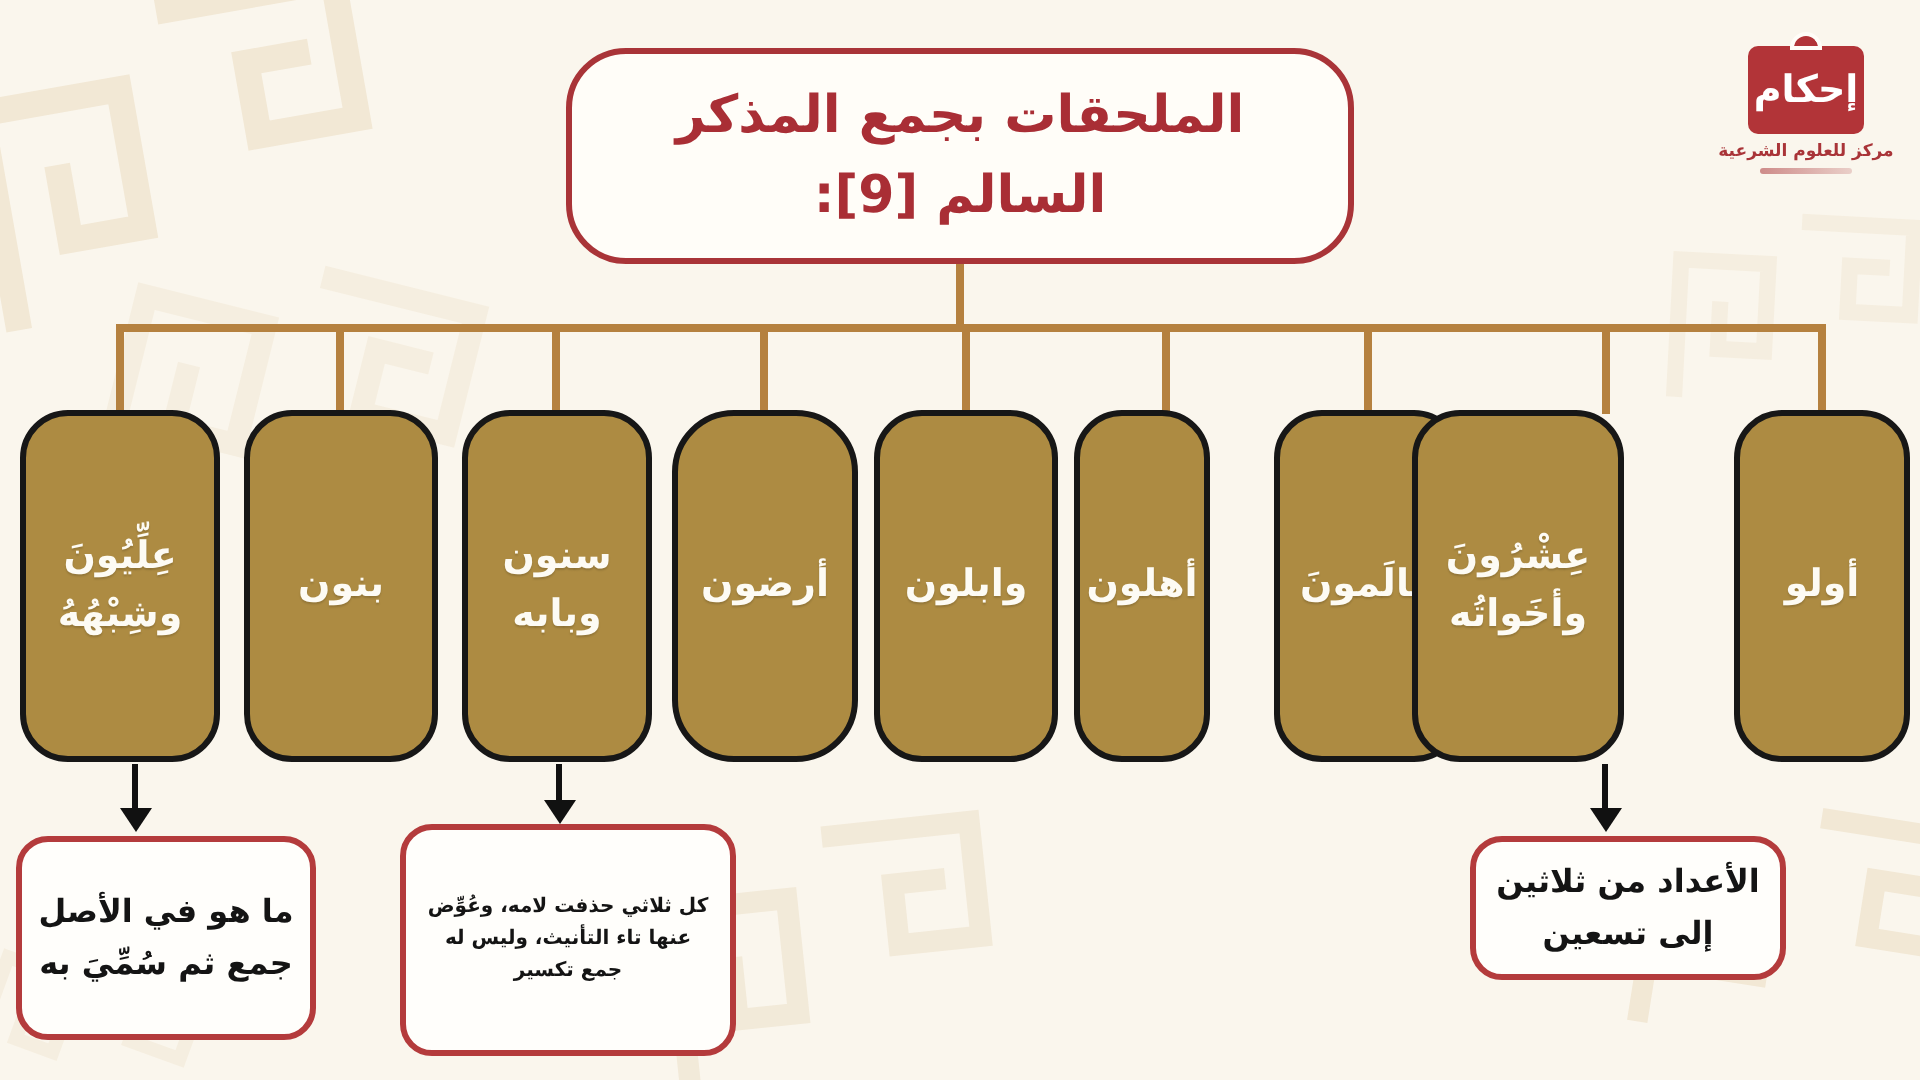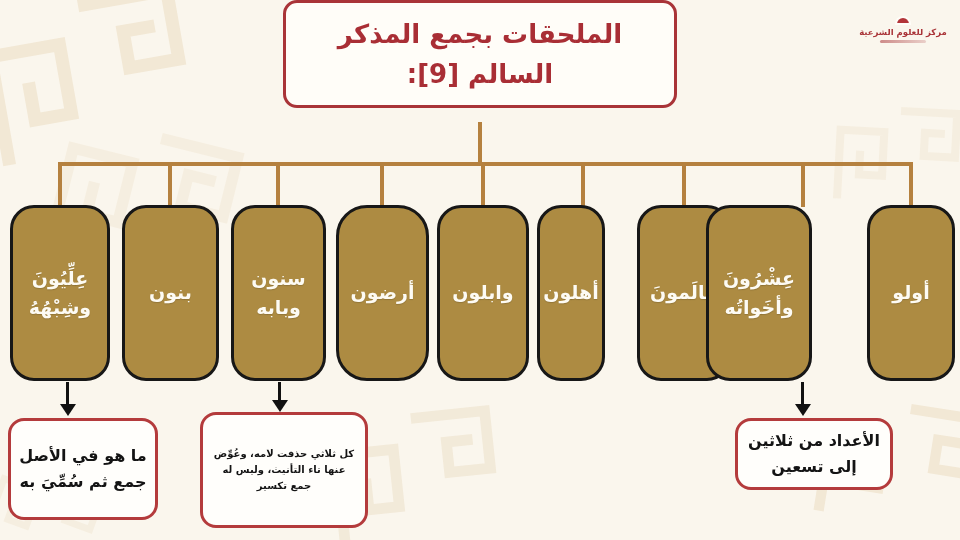--- a/index.html
+++ b/index.html
@@ -9,22 +9,22 @@
     background:#faf6ed;
     font-family:"DejaVu Sans", sans-serif;
     overflow:hidden;
   }
   
   .orn { position:absolute; opacity:.65; pointer-events:none; }
   .orn.light { opacity:.35; }
 
   
   .title-box {
-    position:absolute; left:283px; top:0; width:394px; height:108px;
-    background:#fffdf8; border:3px solid #a93438; border-radius:14px;
+    position:absolute; left:283px; top:24px; width:394px; height:108px;
+    background:#fffdf8; border:3px solid #a93438; border-radius:30px;
     display:flex; align-items:center; justify-content:center;
     text-align:center; padding:4px 14px; z-index:3;
   }
   .title-box .title-text {
     color:#a92e35; font-weight:bold; font-size:26px; line-height:1.55;
     direction:rtl; unicode-bidi:plaintext;
   }
 
   
   .logo { position:absolute; left:857px; top:16px; width:92px; text-align:center; z-index:3; }
@@ -114,20 +114,21 @@
     <path d="M110 15 H200 V85 H150 V48 H182"></path>
   </g>
 </svg>
 
 <div class="title-box">
   <div class="title-text">الملحقات بجمع المذكر السالم [9]:</div>
 </div>
 
 <div class="logo">
   <div class="dome"></div>
+  <div class="mark">إحكام</div>
   <div class="sub">مركز للعلوم الشرعية</div>
   <div class="tagline"></div>
 </div>
 
 <div class="conn" style="left:478px;top:122px;width:4px;height:42px;"></div>
 <div class="conn" style="left:58px;top:162px;width:855px;height:4px;"></div>
 <div class="conn" style="left:58px;top:164px;width:4px;height:43px;"></div>
 <div class="conn" style="left:168px;top:164px;width:4px;height:43px;"></div>
 <div class="conn" style="left:276px;top:164px;width:4px;height:43px;"></div>
 <div class="conn" style="left:380px;top:164px;width:4px;height:43px;"></div>

